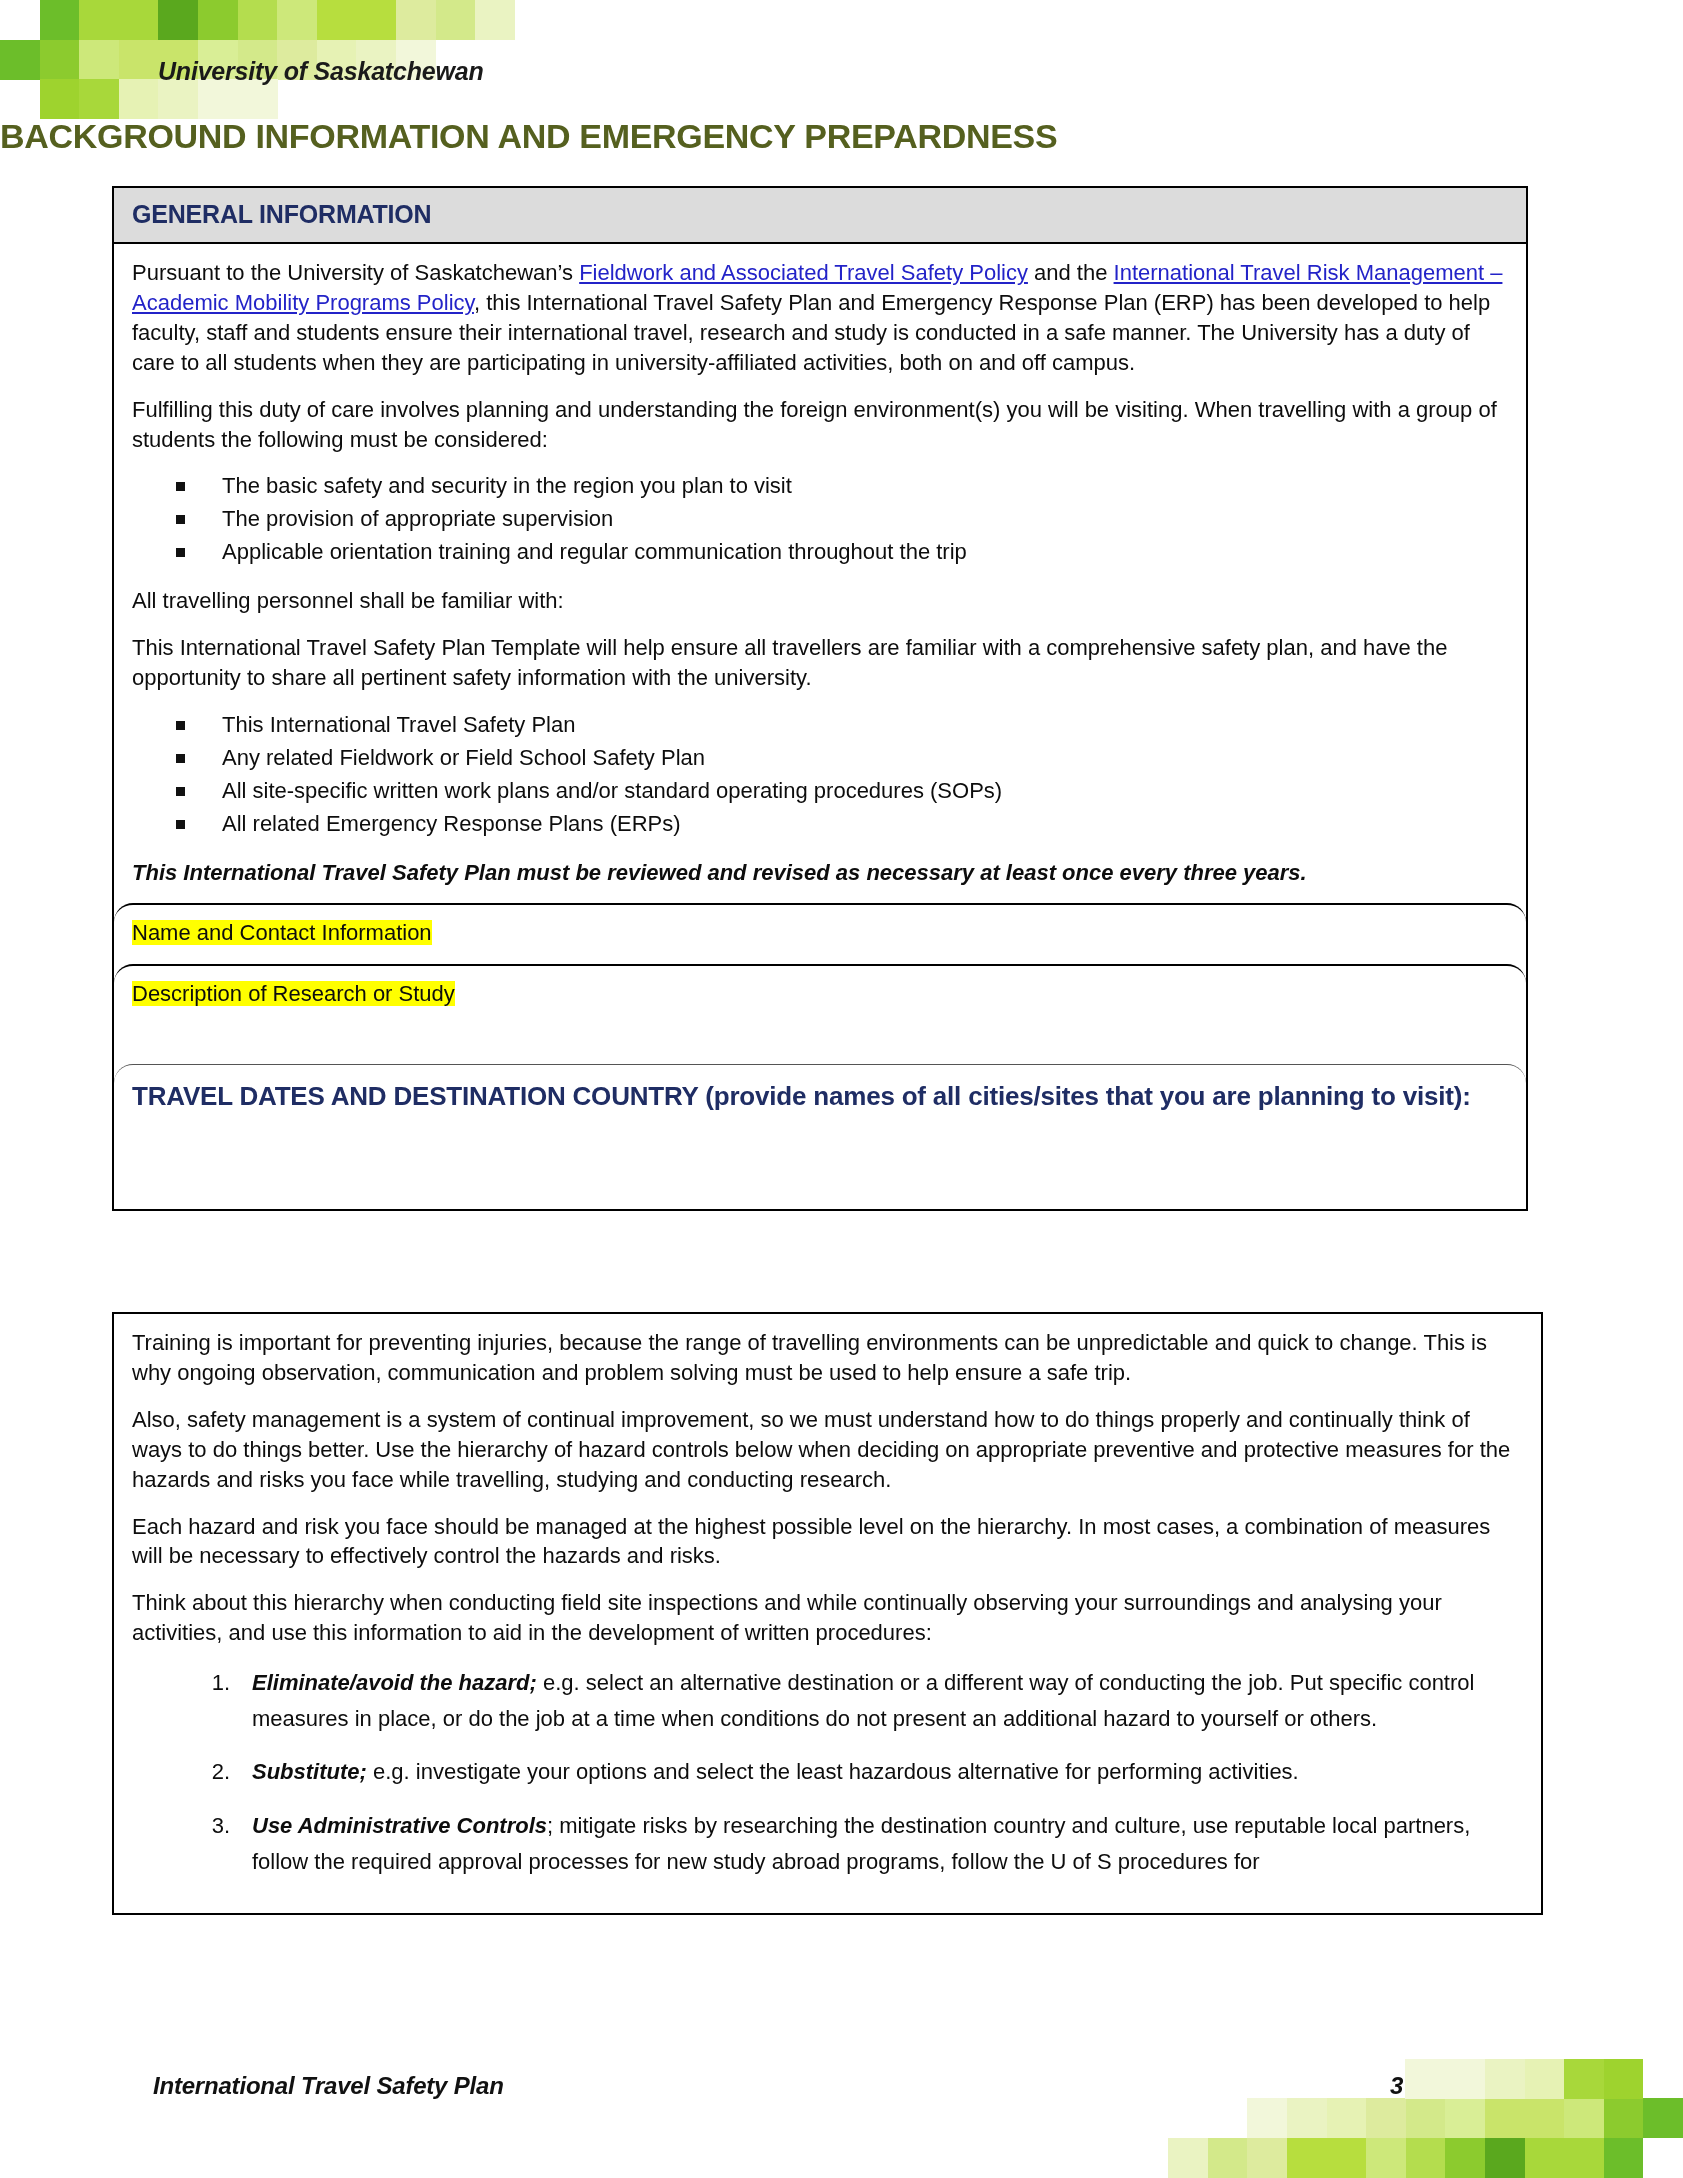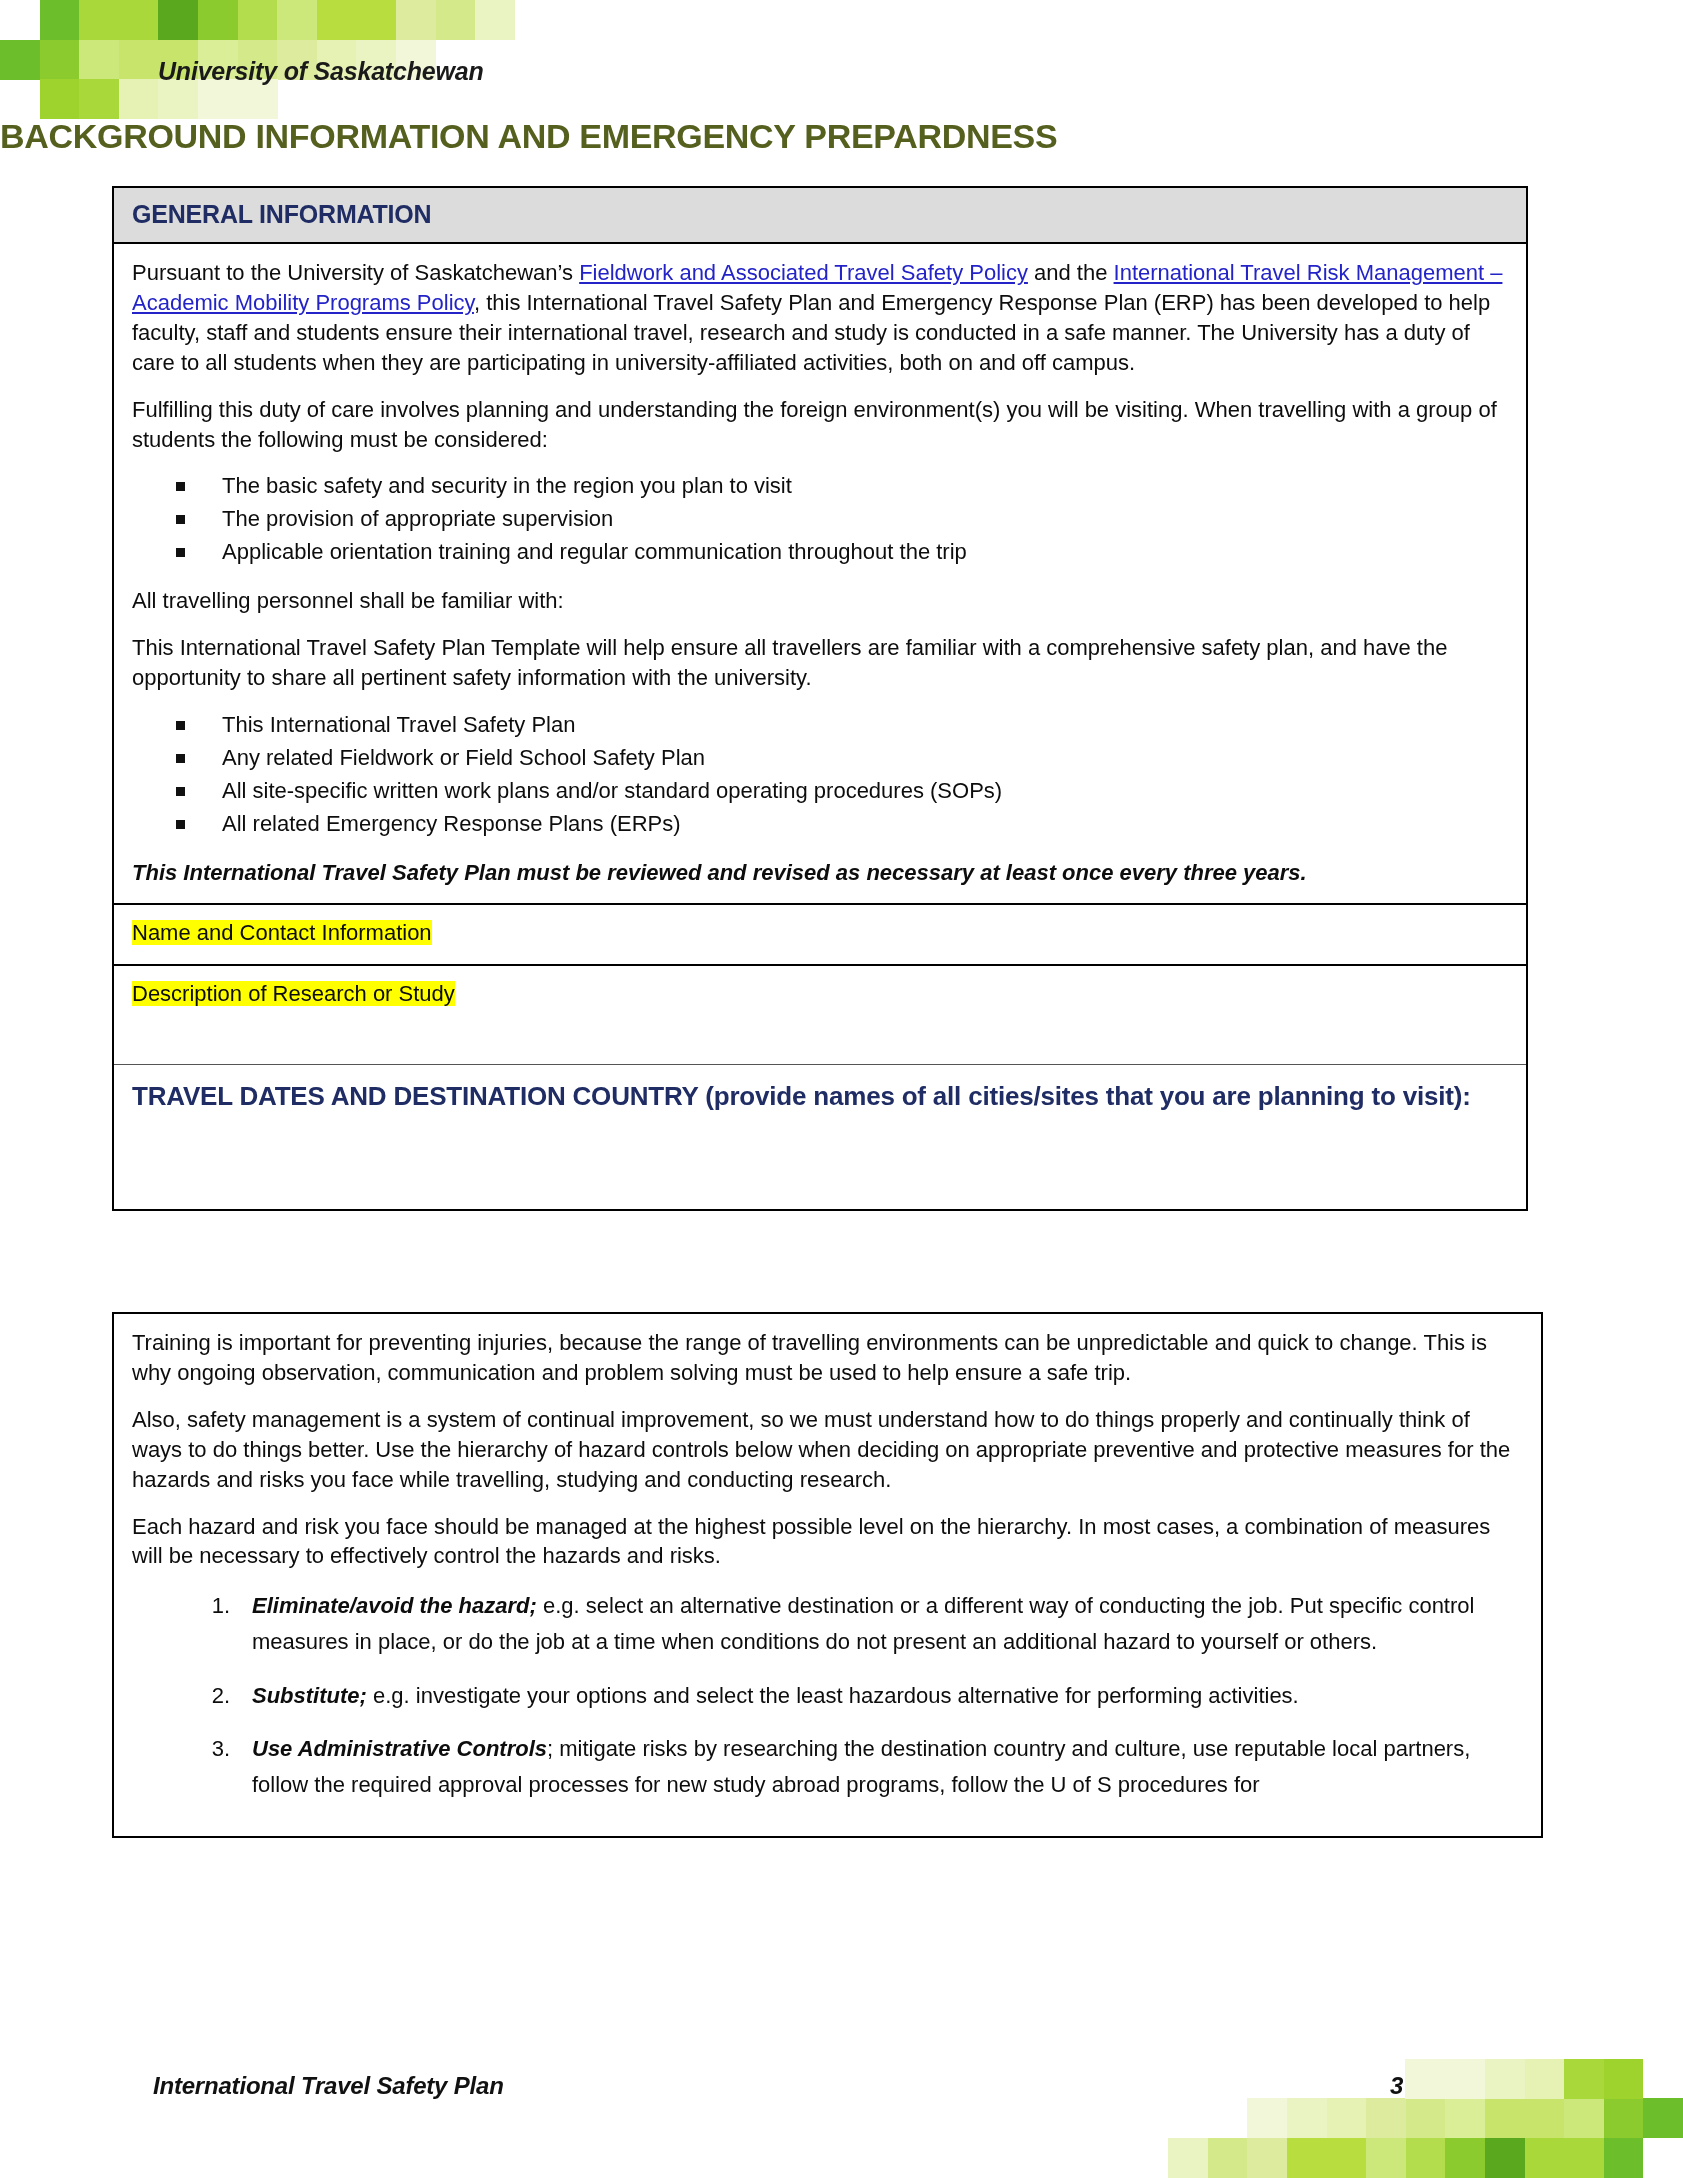--- a/index.html
+++ b/index.html
@@ -66,20 +66,21 @@
     border-bottom: 2.5px solid #000;
   }
   .band .band-txt {
     font-size: 25px;
     font-weight: bold;
     color: #1f2d64;
     letter-spacing: -0.2px;
   }
   .cell-body {
     padding: 14px 20px 16px 18px;
+    border-radius: 19px;
   }
   .rule-top { border-top: 2.5px solid #000; }
   .rule-thin { border-top: 1.6px solid #555; }
 
   
   p.body {
     margin: 0 0 17px 0;
     font-size: 22px;
     line-height: 1.36;
     color: #0d0d0d;
@@ -267,20 +268,21 @@
 
 </div>
 
 <div id="hazard-table">
 
 
   <div class="trow cell-body">
     <p class="body">Training is important for preventing injuries, because the range of travelling environments can be unpredictable and quick to change.  This is why ongoing observation, communication and problem solving must be used to help ensure a safe trip.</p>
     <p class="body">Also, safety management is a system of continual improvement, so we must understand how to do things properly and continually think of ways to do things better.  Use the hierarchy of hazard controls below when deciding on appropriate preventive and protective measures for the hazards and risks you face while travelling, studying and conducting research.</p>
     <p class="body">Each hazard and risk you face should be managed at the highest possible level on the hierarchy.  In most cases, a combination of measures will be necessary to effectively control the hazards and risks.</p>
+    <p class="body">Think about this hierarchy when conducting field site inspections and while continually observing your surroundings and analysing your activities, and use this information to aid in the development of written procedures:</p>
 
     <ol class="numlist">
       <li>
         <span class="num">1.</span><span class="lead">Eliminate/avoid the hazard;</span><span> e.g. select an alternative destination or a different way of conducting the job. Put specific control measures in place, or do the job at a time when conditions do not present an additional hazard to yourself or others.</span>
       </li>
       <li>
         <span class="num">2.</span><span class="lead">Substitute;</span><span> e.g. investigate your options and select the least hazardous alternative for performing activities.</span>
       </li>
       <li>
         <span class="num">3.</span><span class="lead">Use Administrative Controls</span><span>; mitigate risks by researching the destination country and culture, use reputable local partners, follow the required approval processes for new study abroad programs, follow the U of S procedures for</span>

